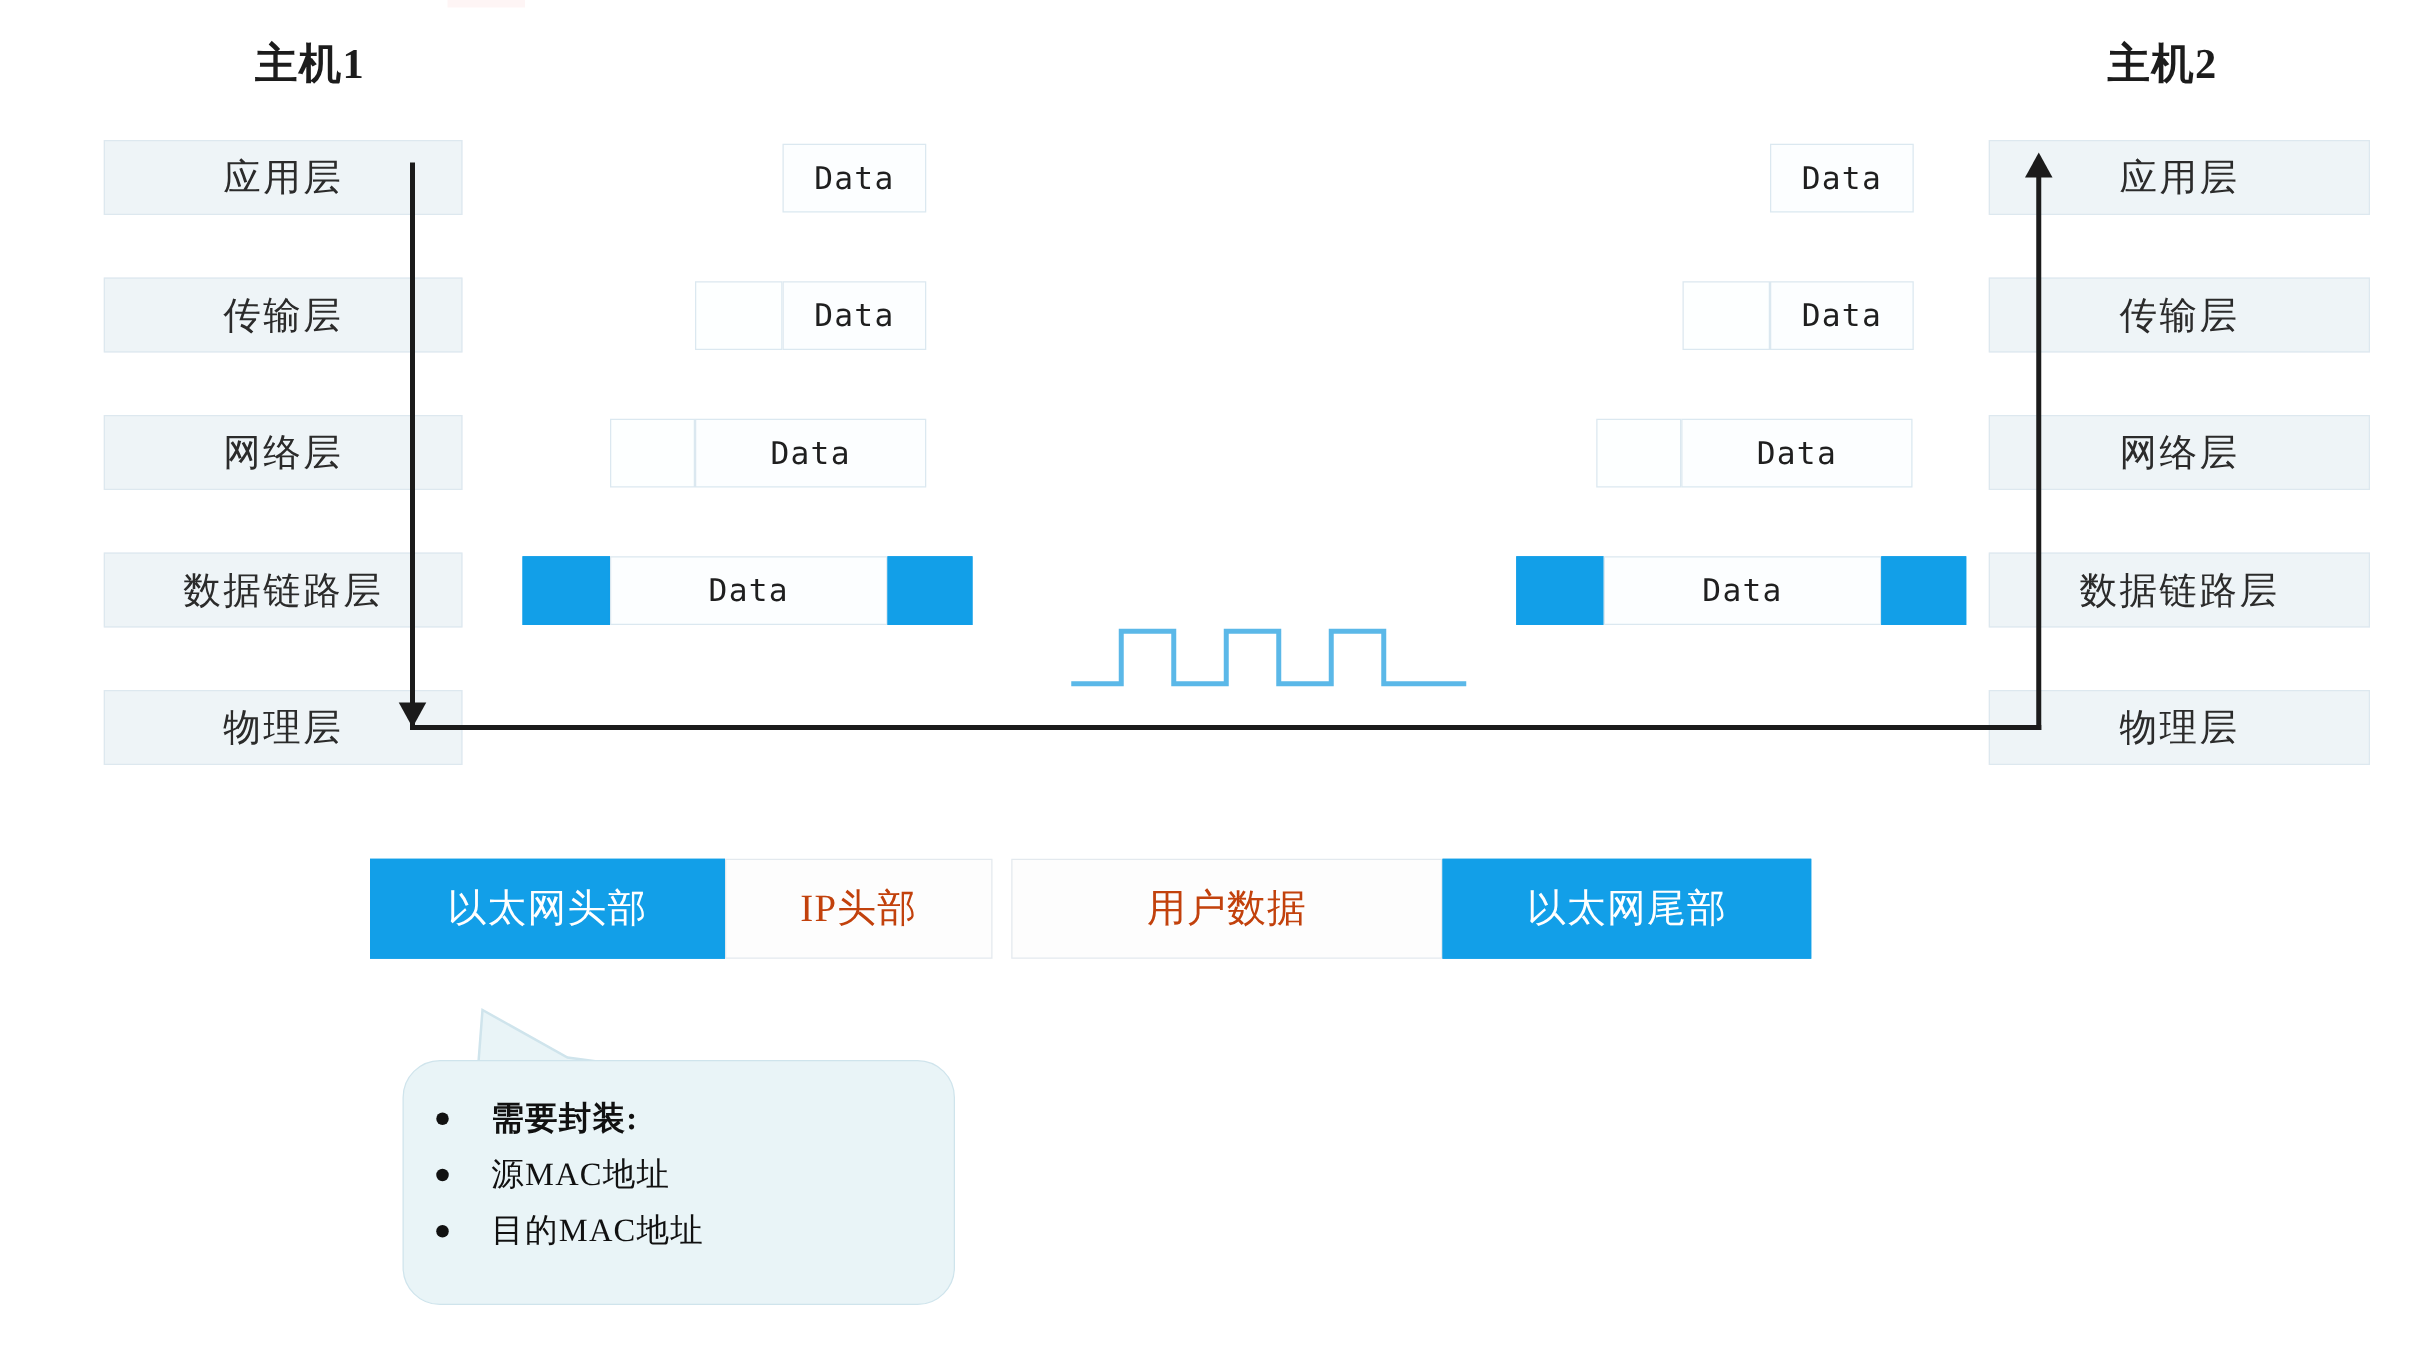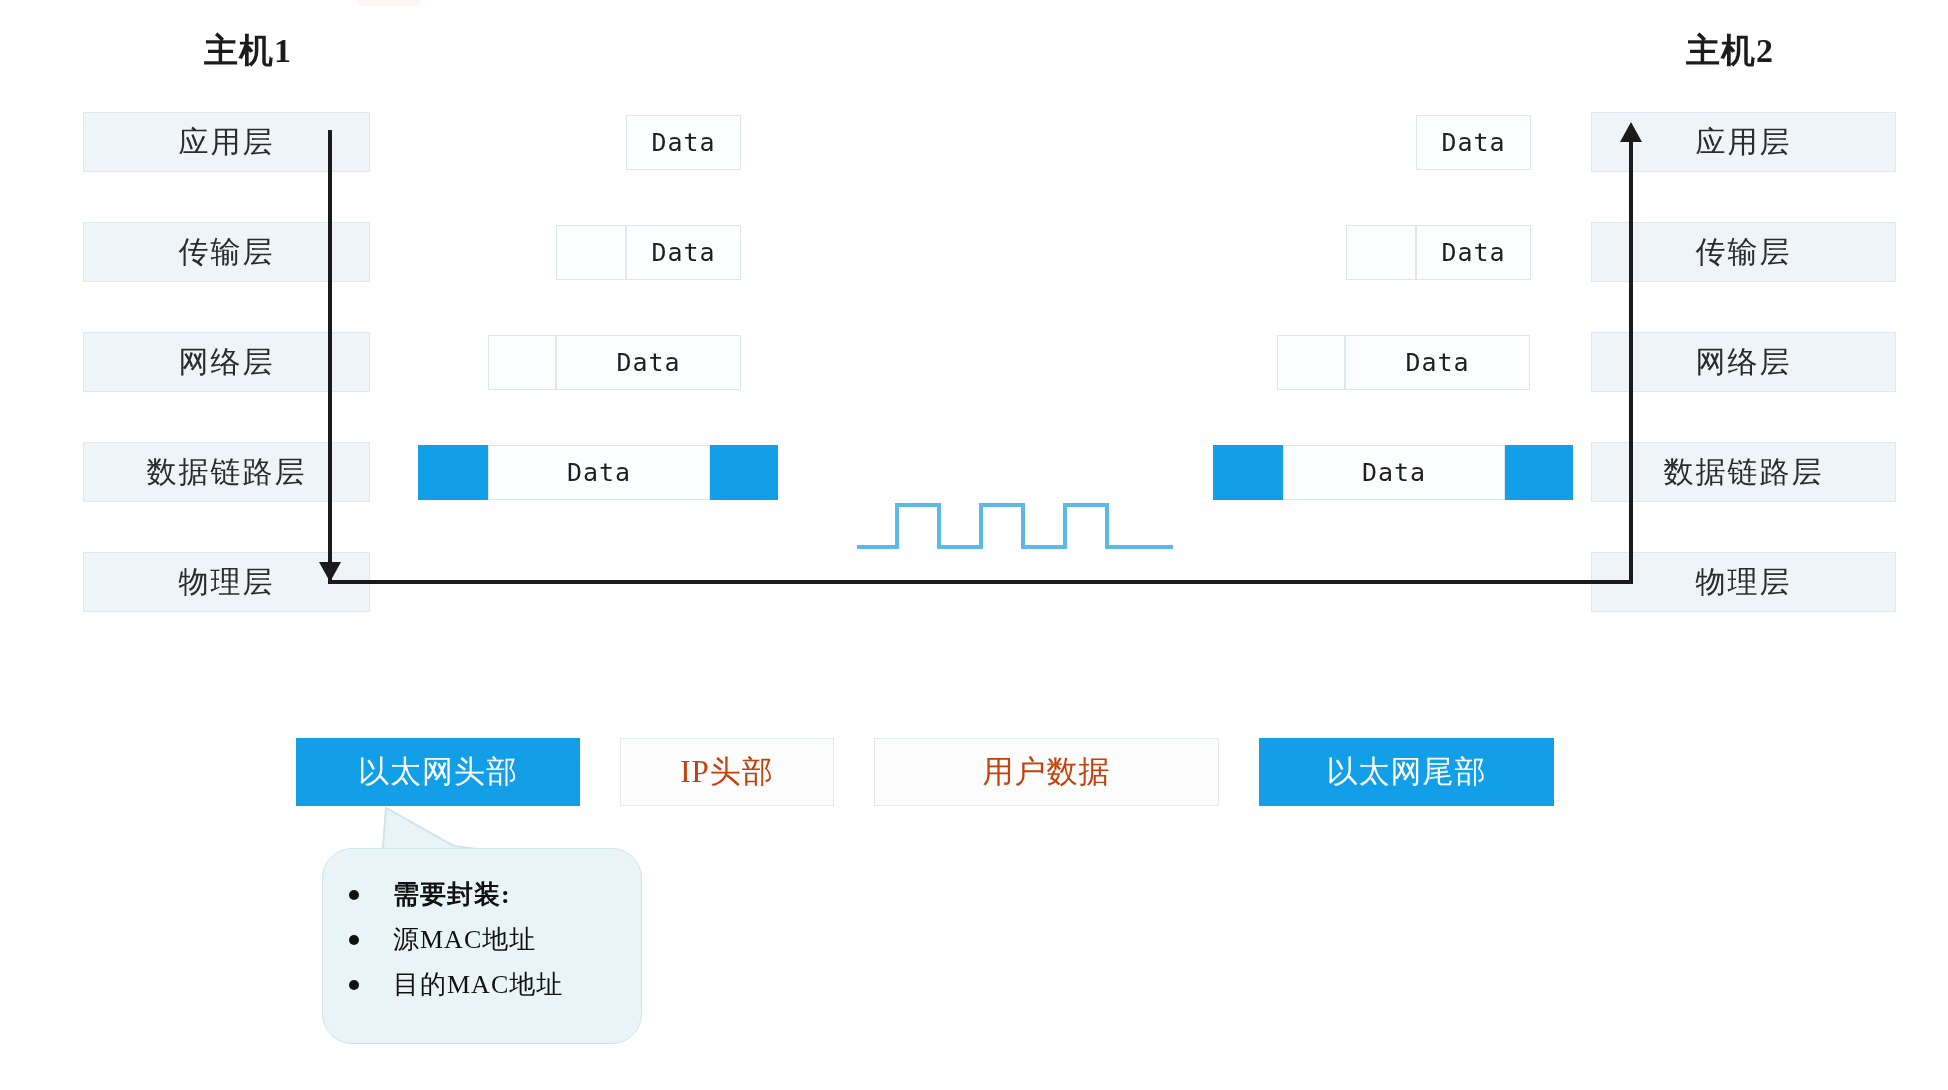--- a/index.html
+++ b/index.html
@@ -220,42 +220,42 @@
   </div>
 
   <div class="aline" style="left:328px;top:130px;width:4px;height:450px;"></div>
   <div class="ahead-down" style="left:319px;top:562px;"></div>
 
   <div class="aline" style="left:328px;top:580px;width:1305px;height:4px;"></div>
 
   <div class="aline" style="left:1629px;top:140px;width:4px;height:444px;"></div>
   <div class="ahead-up" style="left:1620px;top:122px;"></div>
 
-  <div class="frame-bar" style="left:296px;top:738px;width:1342px;height:68px;gap:40px;">
+  <div class="frame-bar" style="left:296px;top:687px;width:1342px;height:80px;">
     <div class="fcell accent" style="width:284px;">
       <span>以太网头部</span>
     </div>
     <div class="fcell" style="width:214px;">
       <span>IP头部</span>
     </div>
-    <div class="fcell" style="width:345px;">
+    <div class="fcell" style="width:345px;margin-left:15px;">
       <span>用户数据</span>
     </div>
     <div class="fcell accent" style="width:295px;">
       <span>以太网尾部</span>
     </div>
   </div>
 
   <div style="position:absolute;left:330px;top:806px;width:230px;height:56px;">
     <svg width="230" height="56" viewBox="0 0 230 56" xmlns="http://www.w3.org/2000/svg">
       <polygon points="52,54 56,2 124,40 228,54" fill="#e9f4f7" stroke="#cfe4ec" stroke-width="2"></polygon>
     </svg>
   </div>
 
-  <div class="callout" style="left:322px;top:848px;width:320px;height:196px;">
+  <div class="callout" style="left:322px;top:848px;width:442px;height:196px;">
     <div class="c-row">
       <span class="c-dot"></span>
       <span class="c-text bold">需要封装:</span>
     </div>
     <div class="c-row">
       <span class="c-dot"></span>
       <span class="c-text">源MAC地址</span>
     </div>
     <div class="c-row">
       <span class="c-dot"></span>

